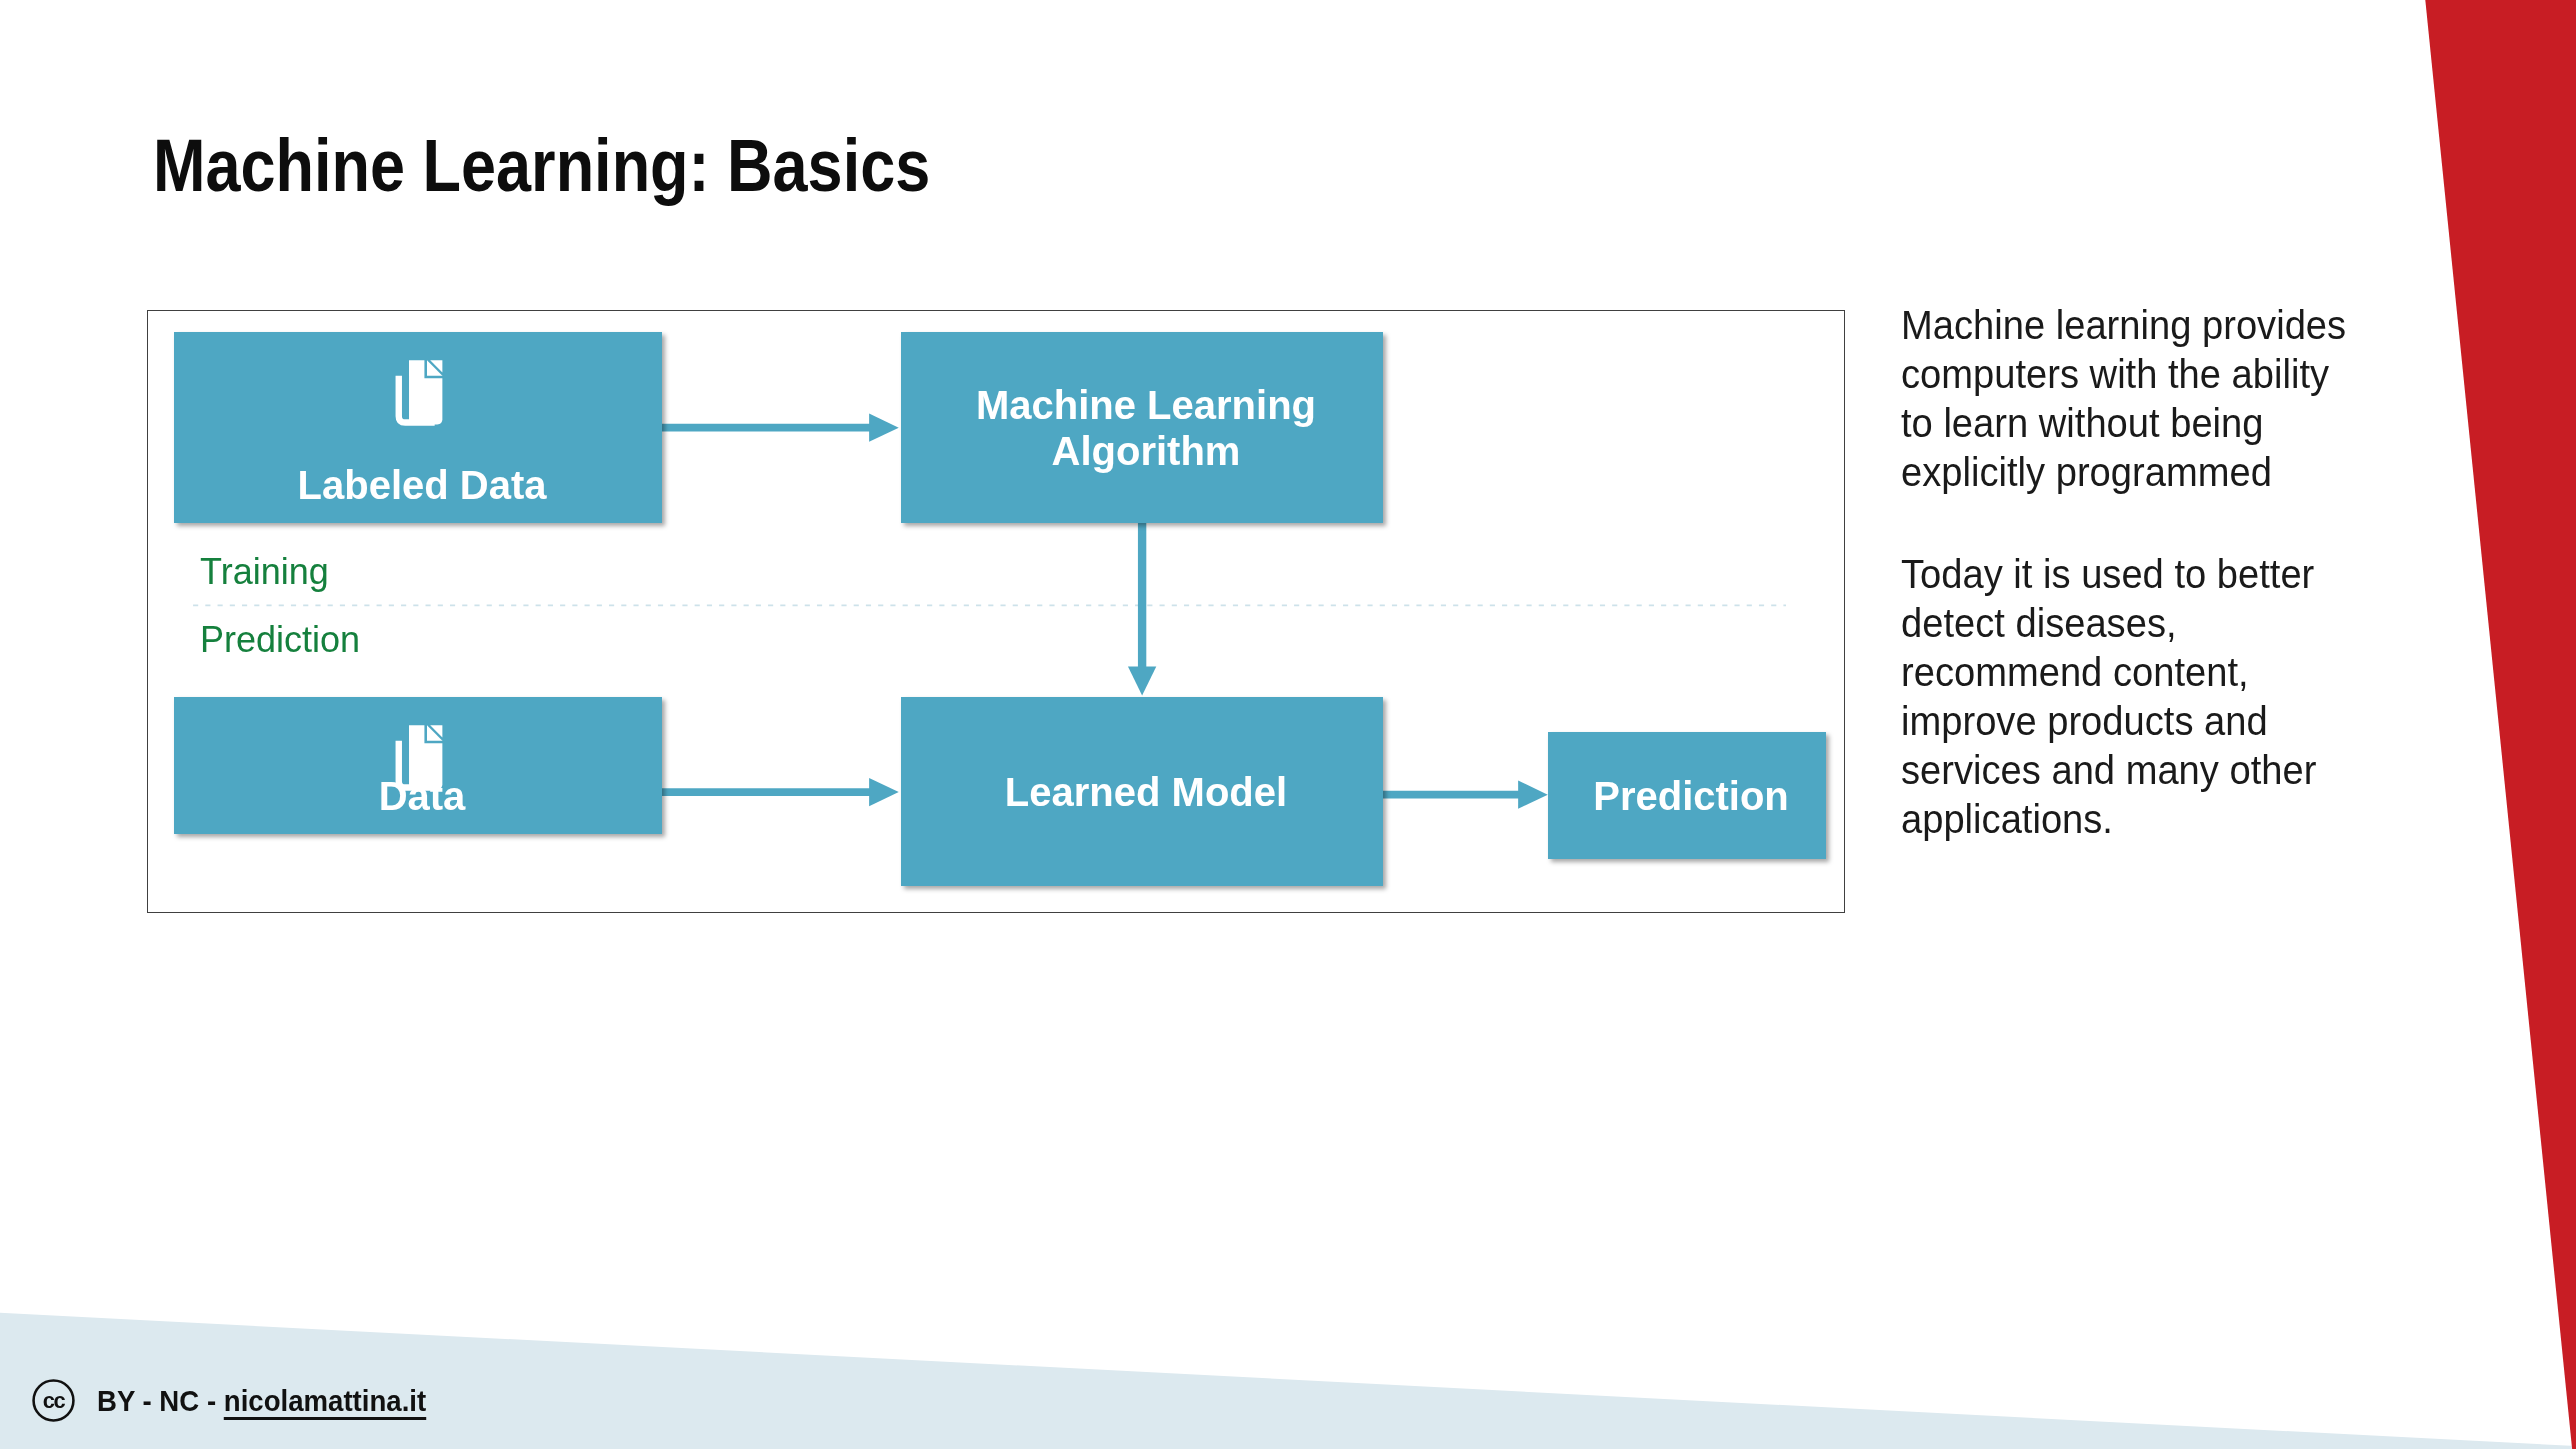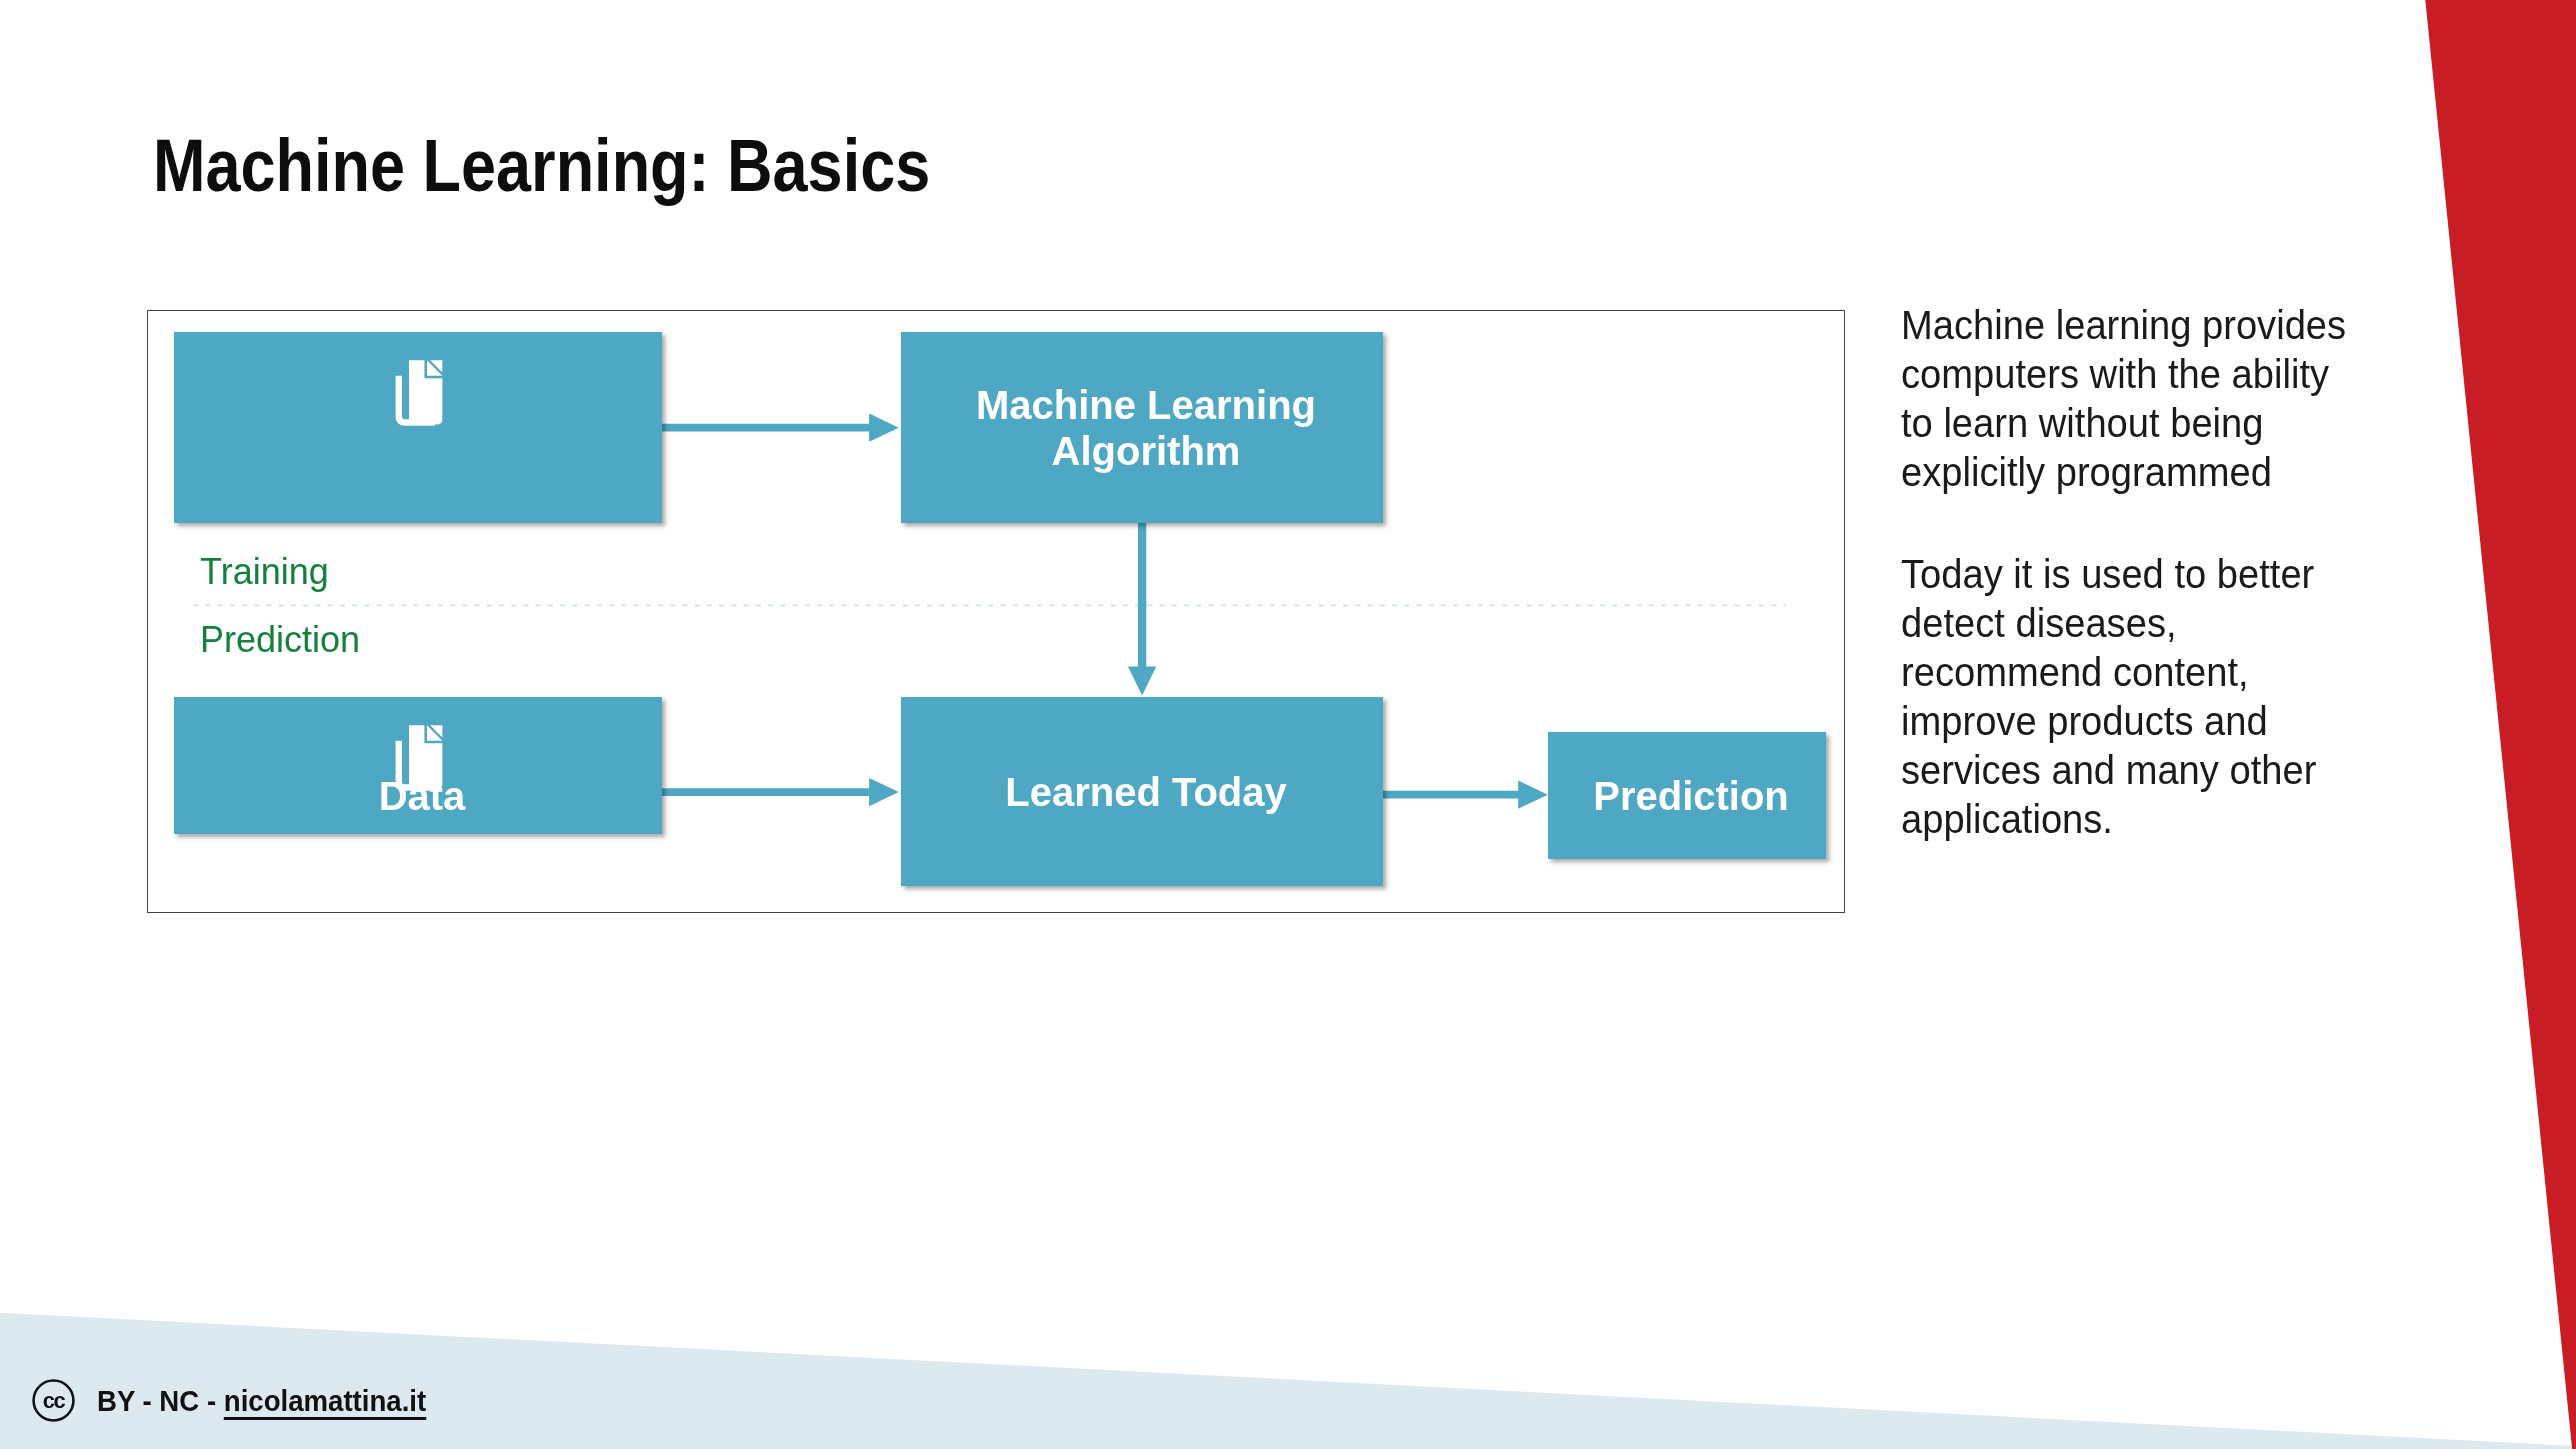--- a/index.html
+++ b/index.html
@@ -161,20 +161,21 @@
       </g>
     </svg>
 
     <div class="node" style="left:26px; top:21px; width:488px; height:191px;">
       <svg class="doc-icon" width="59" height="72" viewBox="0 0 92 112">
         <path d="M16 26 v63 q0 10 10 10 h46" fill="none" stroke="#ffffff" stroke-width="10"></path>
         <path d="M32 2 H60 L84 26 V94 q0 8 -8 8 H40 q-8 0 -8 -8 Z" fill="#ffffff"></path>
         <polygon points="65,2 84,21 84,2" fill="#ffffff"></polygon>
         <polygon points="60,0 60,26 86,26 86,30 56,30 56,0" fill="#4ea7c3"></polygon>
       </svg>
+      <div class="node-label label-bottom">Labeled Data</div>
     </div>
 
     <div class="node" style="left:753px; top:21px; width:482px; height:191px;">
       <div class="node-label label-center">Machine Learning
 Algorithm</div>
     </div>
 
     <span class="phase-label" style="top:240px;">Training</span>
     <span class="phase-label" style="top:308px;">Prediction</span>
 
@@ -182,21 +183,21 @@
       <svg class="doc-icon" width="59" height="72" viewBox="0 0 92 112">
         <path d="M16 26 v63 q0 10 10 10 h46" fill="none" stroke="#ffffff" stroke-width="10"></path>
         <path d="M32 2 H60 L84 26 V94 q0 8 -8 8 H40 q-8 0 -8 -8 Z" fill="#ffffff"></path>
         <polygon points="65,2 84,21 84,2" fill="#ffffff"></polygon>
         <polygon points="60,0 60,26 86,26 86,30 56,30 56,0" fill="#4ea7c3"></polygon>
       </svg>
       <div class="node-label label-bottom">Data</div>
     </div>
 
     <div class="node" style="left:753px; top:386px; width:482px; height:189px;">
-      <div class="node-label label-center">Learned Today</div>
+      <div class="node-label label-center">Learned Model</div>
     </div>
 
     <div class="node" style="left:1400px; top:421px; width:278px; height:127px;">
       <div class="node-label label-center">Prediction</div>
     </div>
 
   </section>
 
   <aside class="description">
     <p>Machine learning provides

